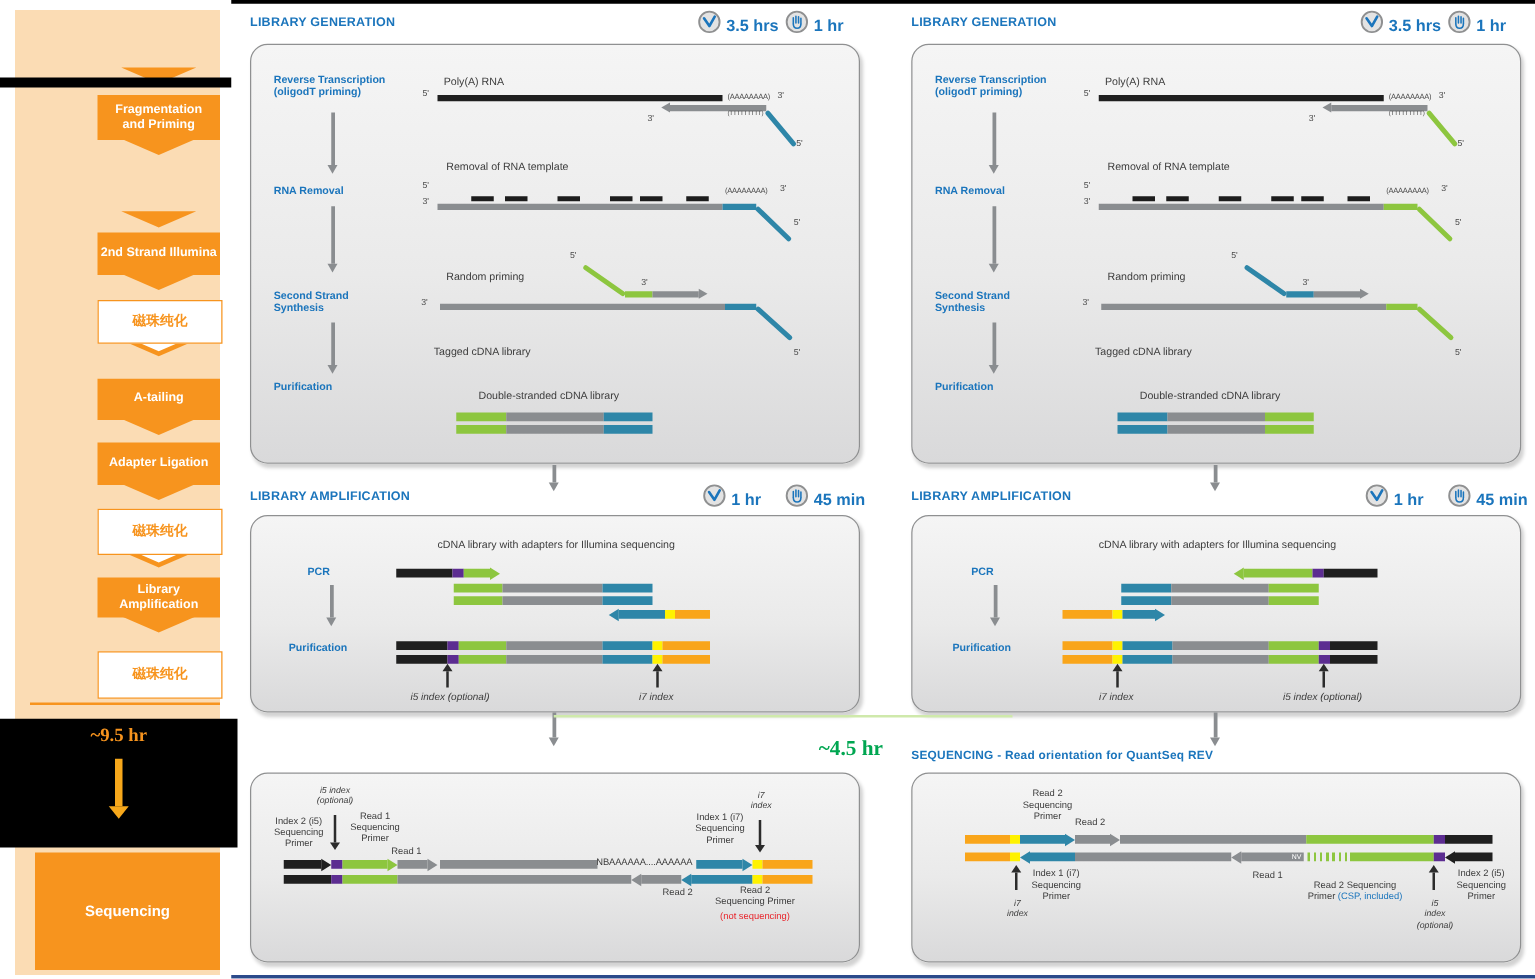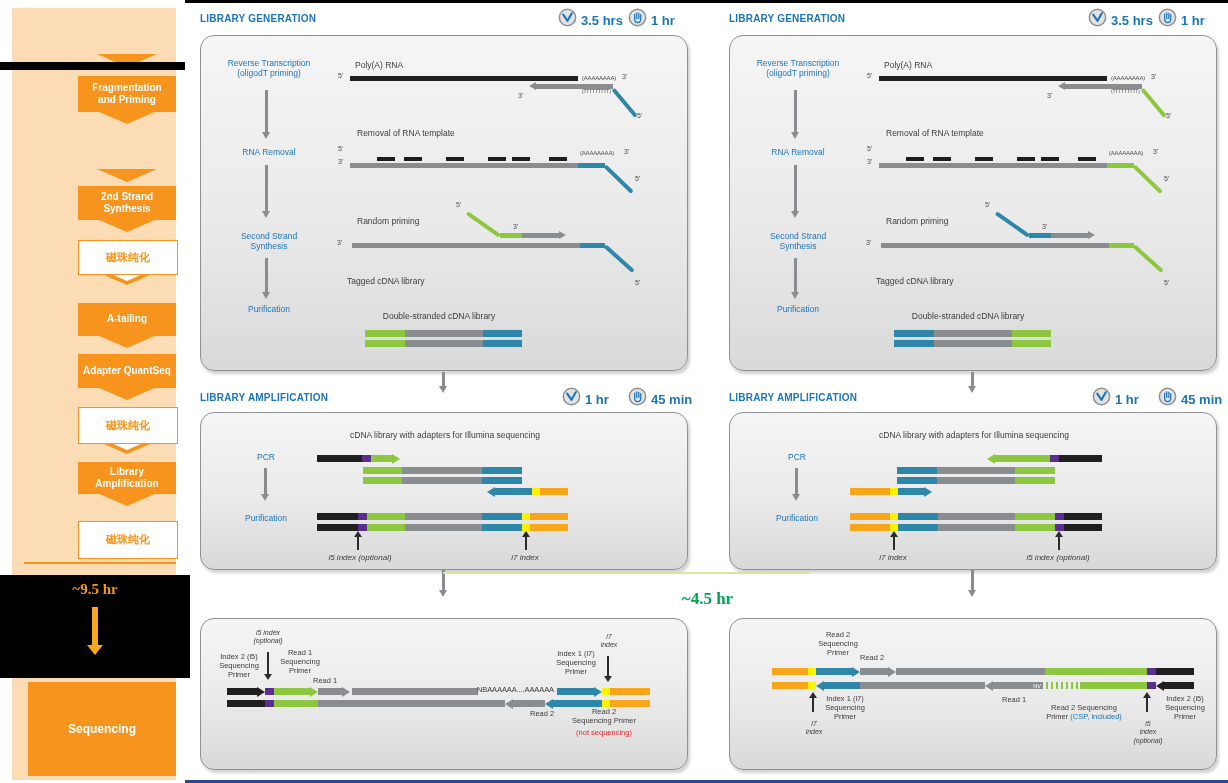--- a/index.html
+++ b/index.html
@@ -1,21 +1,21 @@
 <!DOCTYPE html>
 <html><head>
 <meta charset="utf-8">
 <style>
   html,body{margin:0;padding:0;background:#fff}
   #root{position:relative;width:1228px;height:783px;background:#fff;font-family:"Liberation Sans",sans-serif;overflow:hidden}
   .panel{position:absolute;background:linear-gradient(180deg,#f5f5f5 0%,#eaeaea 55%,#d9d9da 100%);border:1.3px solid #8f9091;border-radius:14px;box-shadow:2px 3px 3px rgba(0,0,0,.18)}
   .hdr{position:absolute;color:#1b75bc;font-weight:bold;font-size:10px;text-align:left;letter-spacing:.2px}
   .time{position:absolute;color:#1b75bc;font-size:13px;font-weight:bold}
   .icon{position:absolute;width:19px;height:19px}
-  .step{position:absolute;color:#1b75bc;font-weight:normal;font-size:8.5px;text-align:center;white-space:pre-line;line-height:1.2}
+  .step{position:absolute;color:#1b75bc;font-weight:bold;font-size:8.5px;text-align:left;white-space:pre-line;line-height:1.2}
   .lbl{position:absolute;color:#3c3c3c;font-size:8.5px;white-space:pre-line;line-height:1.18}
   .lblc{text-align:center}
   .sm7{font-size:7px}.sm75{font-size:7.5px}.sm8{font-size:8px}
   .prime{position:absolute;color:#4a4a4a;font-size:7px}
   .tiny{position:absolute;color:#4a4a4a;font-size:6px;letter-spacing:-.2px}
   .b{position:absolute;background:var(--c)}
   .h7{height:7px}.h5{height:5px}.h4{height:4.5px}
   .arR::after{content:"";position:absolute;left:100%;top:50%;transform:translateY(-50%);border-top:5px solid transparent;border-bottom:5px solid transparent;border-left:8px solid var(--c)}
   .arL::before{content:"";position:absolute;right:100%;top:50%;transform:translateY(-50%);border-top:5px solid transparent;border-bottom:5px solid transparent;border-right:8px solid var(--c)}
   .sm.arR::after{border-top-width:4px;border-bottom-width:4px;border-left-width:7px}
@@ -54,31 +54,31 @@
   <div class="chev" style="top:54px"></div>
   <div class="b" style="--c:#000;left:0;top:62px;width:185px;height:8px"></div>
 
   <div class="chev" style="top:111px"></div>
   <div class="sbox" style="top:76px;height:36px">Fragmentation
 and Priming</div>
 
   <div class="chev" style="top:169px"></div>
 
   <div class="chev" style="top:219px"></div>
-  <div class="sbox" style="top:186px;height:34px">2nd Strand Synthesis</div>
+  <div class="sbox" style="top:186px;height:34px">2nd Strand Illumina</div>
 
   <div class="chev" style="top:272px"></div>
   <div class="chevw" style="top:268px"></div>
   <div class="sbox wt" style="top:240px;height:33px">磁珠纯化</div>
 
   <div class="chev" style="top:335px"></div>
   <div class="sbox" style="top:303px;height:33px">A-tailing</div>
 
   <div class="chev" style="top:387px"></div>
-  <div class="sbox" style="top:354px;height:34px">Adapter QuantSeq</div>
+  <div class="sbox" style="top:354px;height:34px">Adapter Ligation</div>
 
   <div class="chev" style="top:441px"></div>
   <div class="chevw" style="top:437px"></div>
   <div class="sbox wt" style="top:407px;height:35px">磁珠纯化</div>
 
   <div class="chev" style="top:493px"></div>
   <div class="sbox" style="top:462px;height:32px">Library Amplification</div>
 
   <div class="sbox wt" style="top:521px;height:36px">磁珠纯化</div>
 
@@ -339,21 +339,21 @@
   <div class="b h7" style="--c:#1f1f1f;left:1064px;top:524px;width:38px"></div>
 
   <div class="uarr" style="left:893px;top:537px;height:13px"></div>
   <div class="uarr" style="left:1058px;top:537px;height:13px"></div>
   <div class="lbl lblc it sm8" style="left:853px;top:553px;width:80px">i7 index</div>
   <div class="lbl lblc it sm8" style="left:1008px;top:553px;width:100px">i5 index (optional)</div>
 
   <div class="vline" style="left:442px;top:570px;height:20px"></div>
   <div class="vline" style="left:971px;top:570px;height:20px"></div>
   <div class="b" style="--c:#cfe9ab;left:443px;top:572px;width:367px;height:2px"></div>
-  <div class="serif" style="position:absolute;left:655px;top:589px;width:105px;text-align:center;font-size:17px;color:#00a651">~4.5 hr</div>
+  <div class="serif" style="position:absolute;left:655px;top:589px;width:105px;text-align:left;font-size:17px;color:#00a651">~4.5 hr</div>
 
   <div class="panel" style="left:200px;top:618px;width:486px;height:150px"></div>
 
   <div class="lbl lblc it sm7" style="left:238px;top:629px;width:60px">i5 index
 (optional)</div>
   <div class="darr" style="left:267px;top:652px;height:22px"></div>
   <div class="lbl lblc sm75" style="left:199px;top:653px;width:80px">Index 2 (i5)
 Sequencing
 Primer</div>
   <div class="lbl lblc sm75" style="left:270px;top:649px;width:60px">Read 1
@@ -384,20 +384,21 @@
   <div class="b h7 arL" style="--c:#8a8d90;left:513px;top:700px;width:32px"></div>
   <div class="b h7 arL" style="--c:#2e86a8;left:553px;top:700px;width:49px"></div>
   <div class="b h7" style="--c:#fff200;left:602px;top:700px;width:8px"></div>
   <div class="b h7" style="--c:#f9a51a;left:610px;top:700px;width:40px"></div>
 
   <div class="lbl sm75" style="left:530px;top:710px">Read 2</div>
   <div class="lbl lblc sm75" style="left:564px;top:708px;width:80px">Read 2
 Sequencing Primer</div>
   <div class="lbl lblc sm75 red" style="left:558px;top:729px;width:92px">(not sequencing)</div>
 
+  <div class="hdr" style="left:729px;top:599px;width:486px;font-size:9.5px">SEQUENCING - Read orientation for QuantSeq REV</div>
   <div class="panel" style="left:729px;top:618px;width:486px;height:150px"></div>
 
   <div class="lbl l lblc sm75" style="left:807px;top:631px;width:62px;text-align:center">Read 2
 Sequencing
 Primer</div>
   <div class="lbl sm75" style="left:860px;top:654px">Read 2</div>
 
   <div class="b h7" style="--c:#f9a51a;left:772px;top:668px;width:36px"></div>
   <div class="b h7" style="--c:#fff200;left:808px;top:668px;width:8px"></div>
   <div class="b h7 arR" style="--c:#2e86a8;left:816px;top:668px;width:36px"></div>

